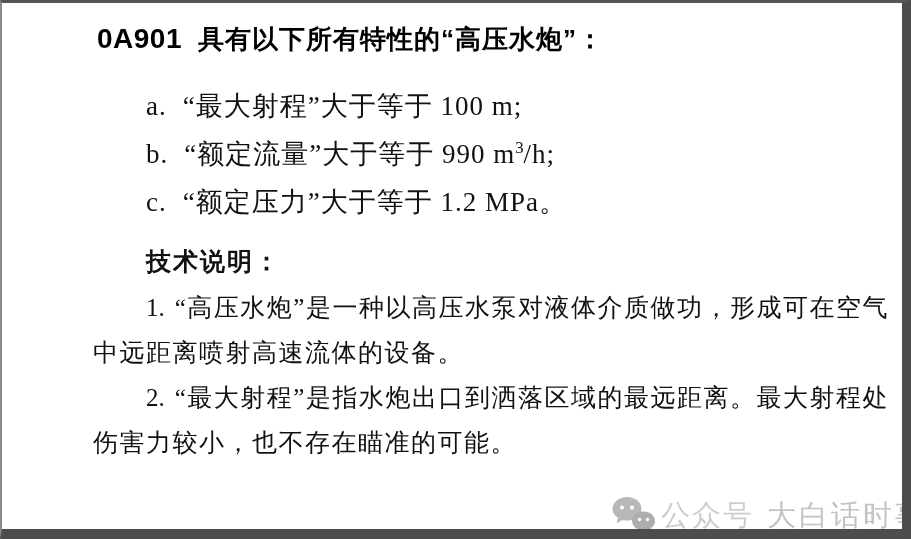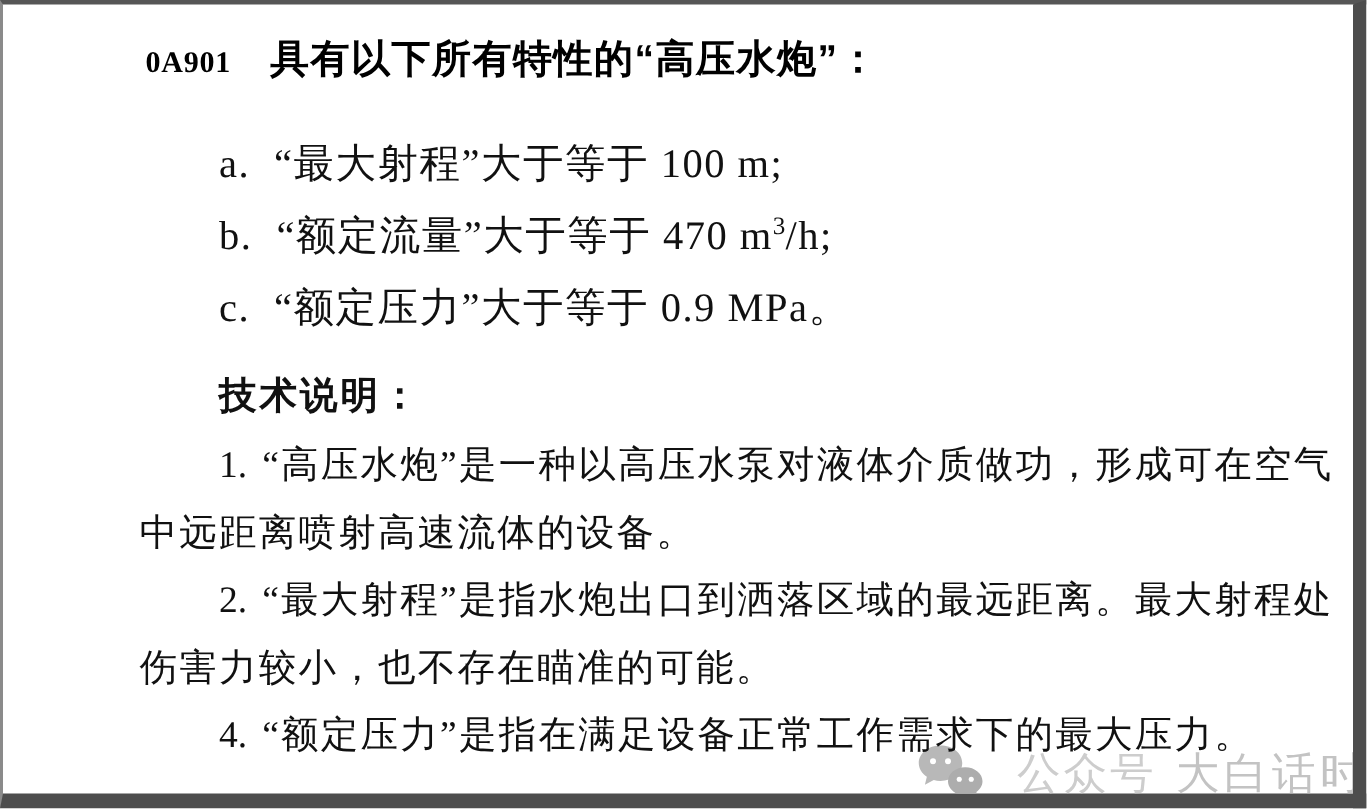--- a/index.html
+++ b/index.html
@@ -30,24 +30,24 @@
     color: #111111;
   }
   .title {
     margin: 0 0 0 4px;
     line-height: 40px;
     font-size: 27px;
     font-weight: bold;
     white-space: nowrap;
   }
   .title-code {
-    font-family: Liberation Serif, serif;
-    font-size: 20px;
+    font-family: Liberation Sans, sans-serif;
+    font-size: 28px;
     letter-spacing: 0.5px;
-    margin-right: 26px;
+    margin-right: 16px;
     color: #000000;
   }
   .title-text {
     font-family: "Liberation Sans", "DejaVu Sans", sans-serif;
     font-size: 26px;
     letter-spacing: 1px;
     color: #000000;
   }
   .items-block {
     margin: 20px 0 0 53px;
@@ -105,21 +105,20 @@
     height: 40px;
     flex: 0 0 auto;
     margin-right: 5px;
   }
   .wm-label {
     font-family: Liberation Sans, sans-serif;
     font-size: 29px;
     color: #cdcdcd;
     letter-spacing: 2px;
     margin-right: 13px;
-    margin-left: 17px;
   }
   .wm-name {
     font-family: "Liberation Sans", "DejaVu Sans", sans-serif;
     font-size: 29px;
     color: #c3c3c3;
     letter-spacing: 3px;
   }
 </style>
 </head>
 <body>
@@ -143,35 +142,32 @@
 
     <h1 class="title">
       <span class="title-code">0A901</span><span class="title-text">具有以下所有特性的“高压水炮”：</span>
     </h1>
 
     <div class="items-block">
       <div class="item">
         <span class="item-label">a.</span><span>“最大射程”大于等于 100 m;</span><sup></sup><span></span>
       </div>
       <div class="item">
-        <span class="item-label">b.</span><span>“额定流量”大于等于 470 m</span><sup>3</sup><span>/h;</span>
+        <span class="item-label">b.</span><span>“额定流量”大于等于 990 m</span><sup>3</sup><span>/h;</span>
       </div>
       <div class="item">
-        <span class="item-label">c.</span><span>“额定压力”大于等于 0.9 MPa。</span><sup></sup><span></span>
+        <span class="item-label">c.</span><span>“额定压力”大于等于 1.2 MPa。</span><sup></sup><span></span>
       </div>
     </div>
 
     <div class="tech-heading">技术说明：</div>
 
     <div class="notes">
       <p class="note">
         <span class="note-num">1.</span><span>“高压水炮”是一种以高压水泵对液体介质做功，形成可在空气中远距离喷射高速流体的设备。</span>
       </p>
       <p class="note">
         <span class="note-num">2.</span><span>“最大射程”是指水炮出口到洒落区域的最远距离。最大射程处伤害力较小，也不存在瞄准的可能。</span>
       </p>
-      <p class="note">
-        <span class="note-num">4.</span><span>“额定压力”是指在满足设备正常工作需求下的最大压力。</span>
-      </p>
     </div>
 
   </div>
 </div>
 
 </body></html>

